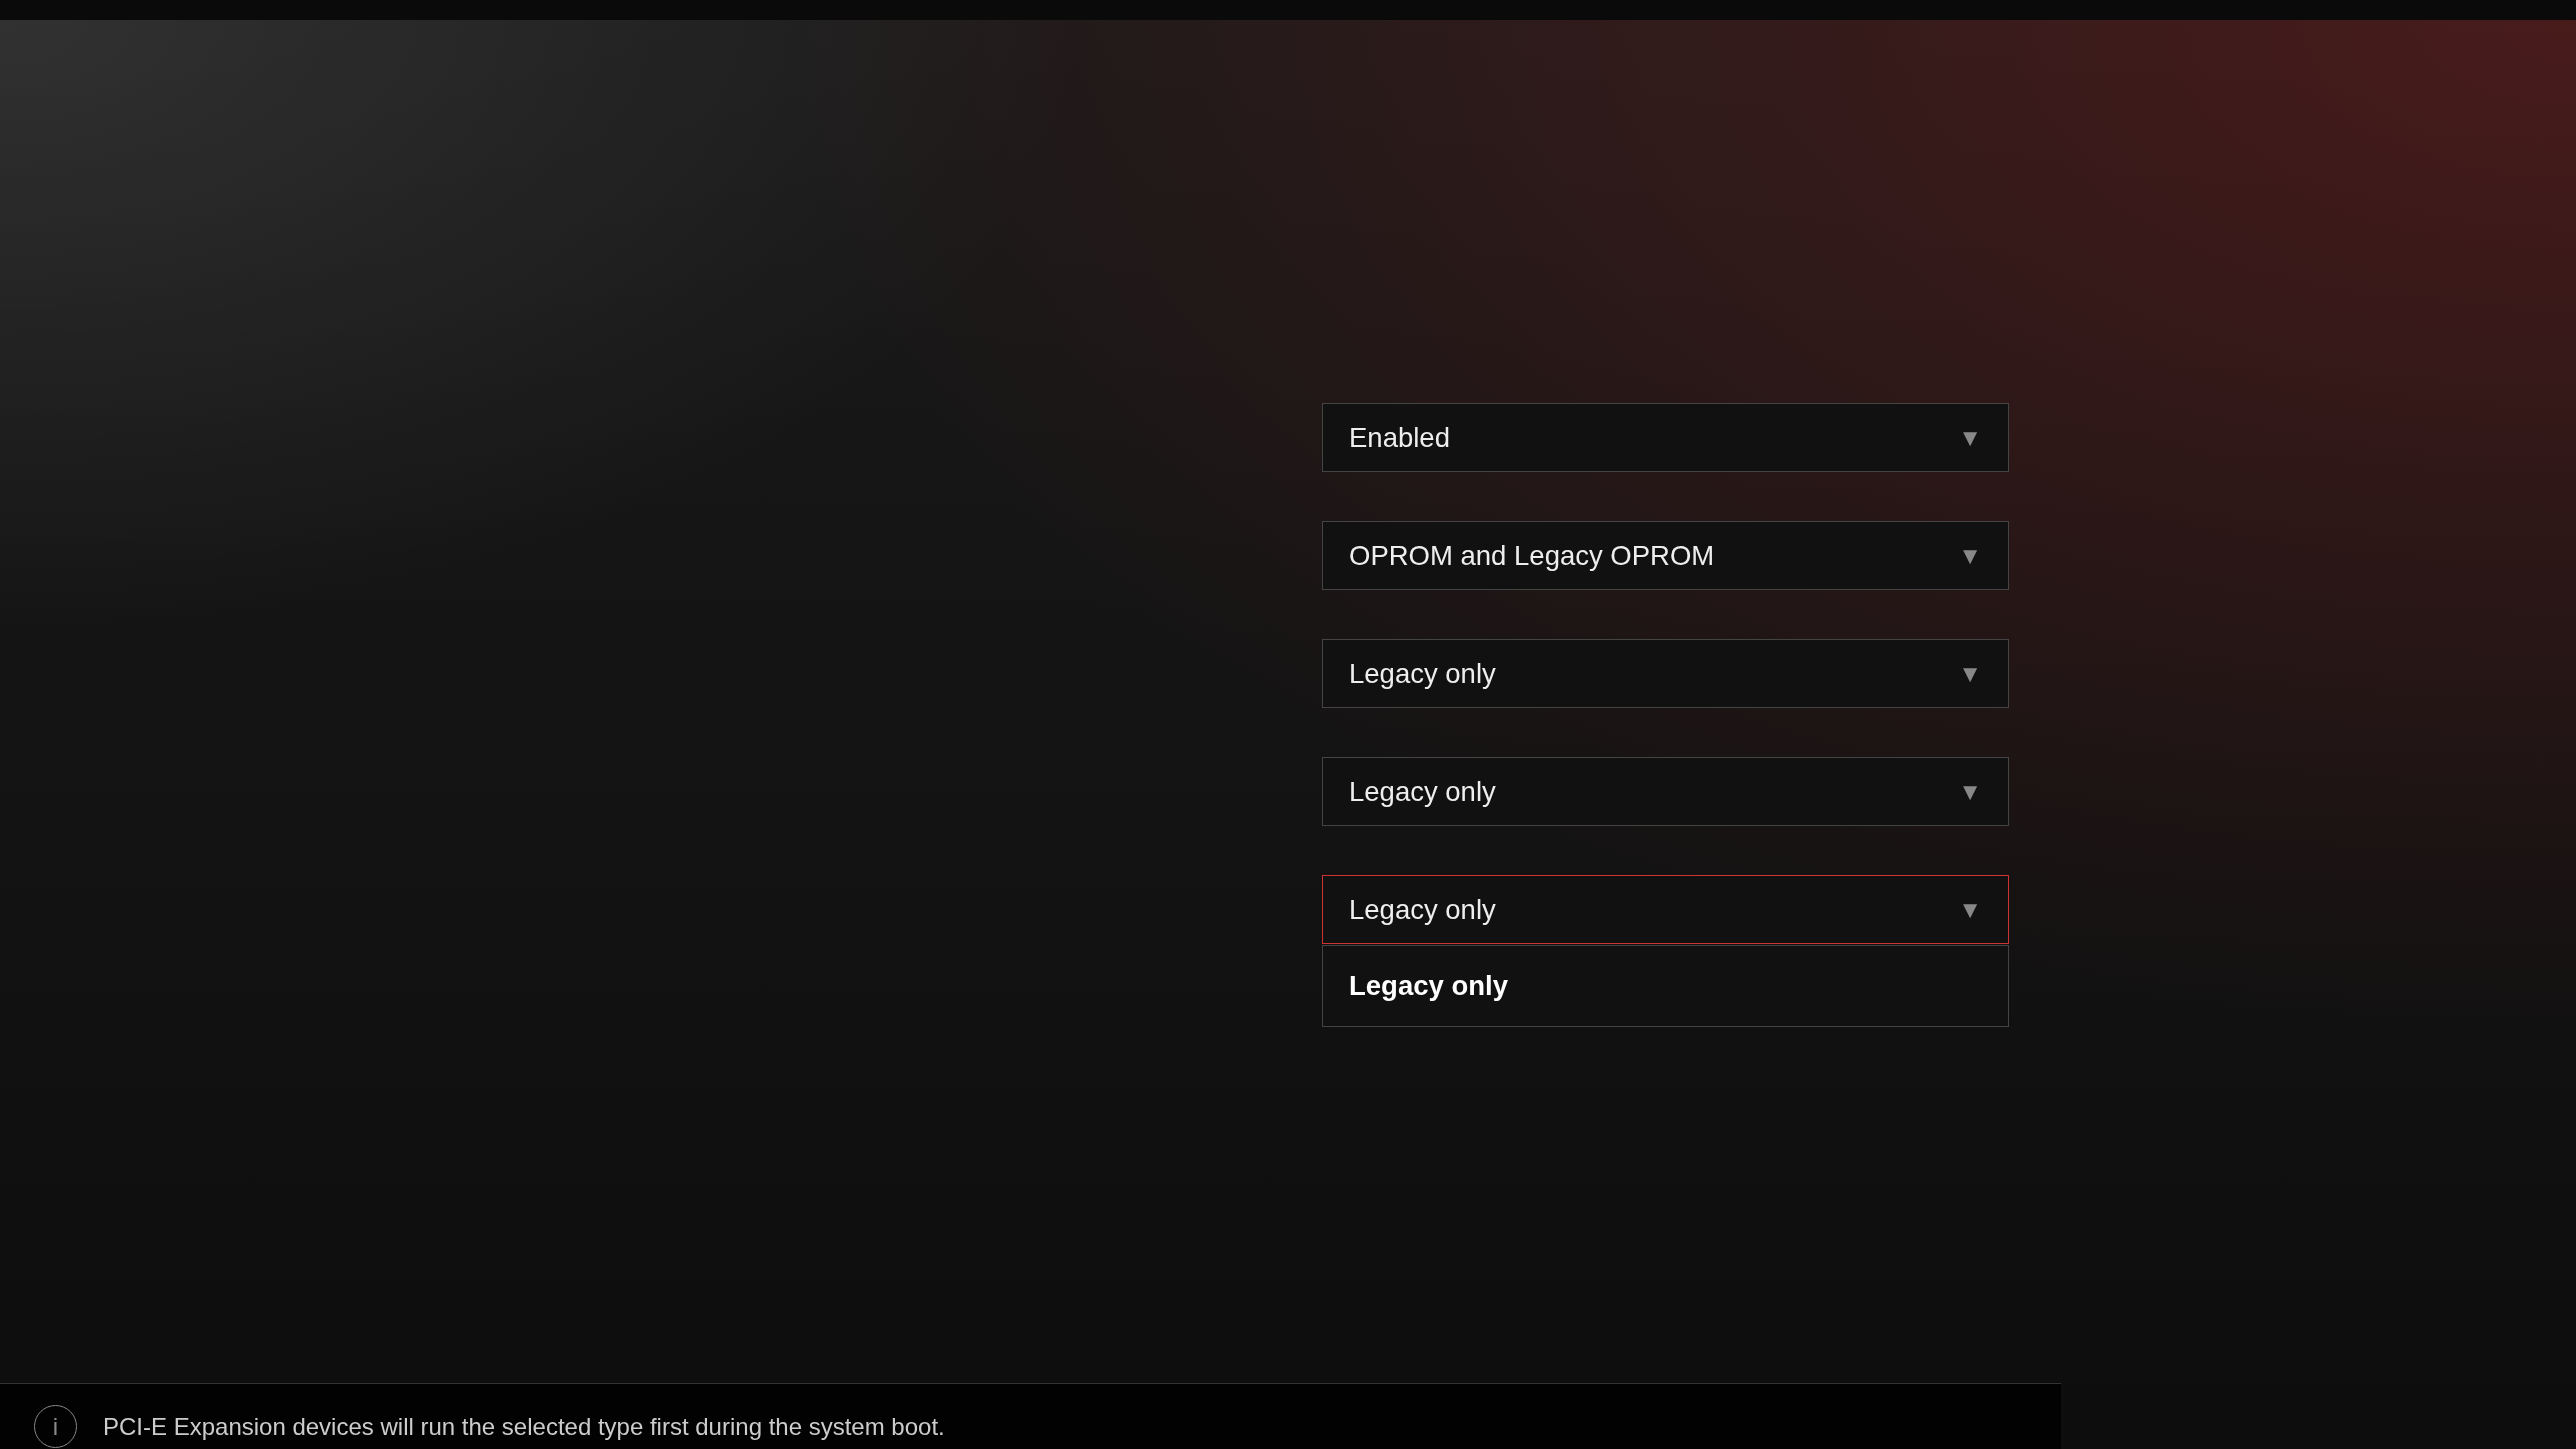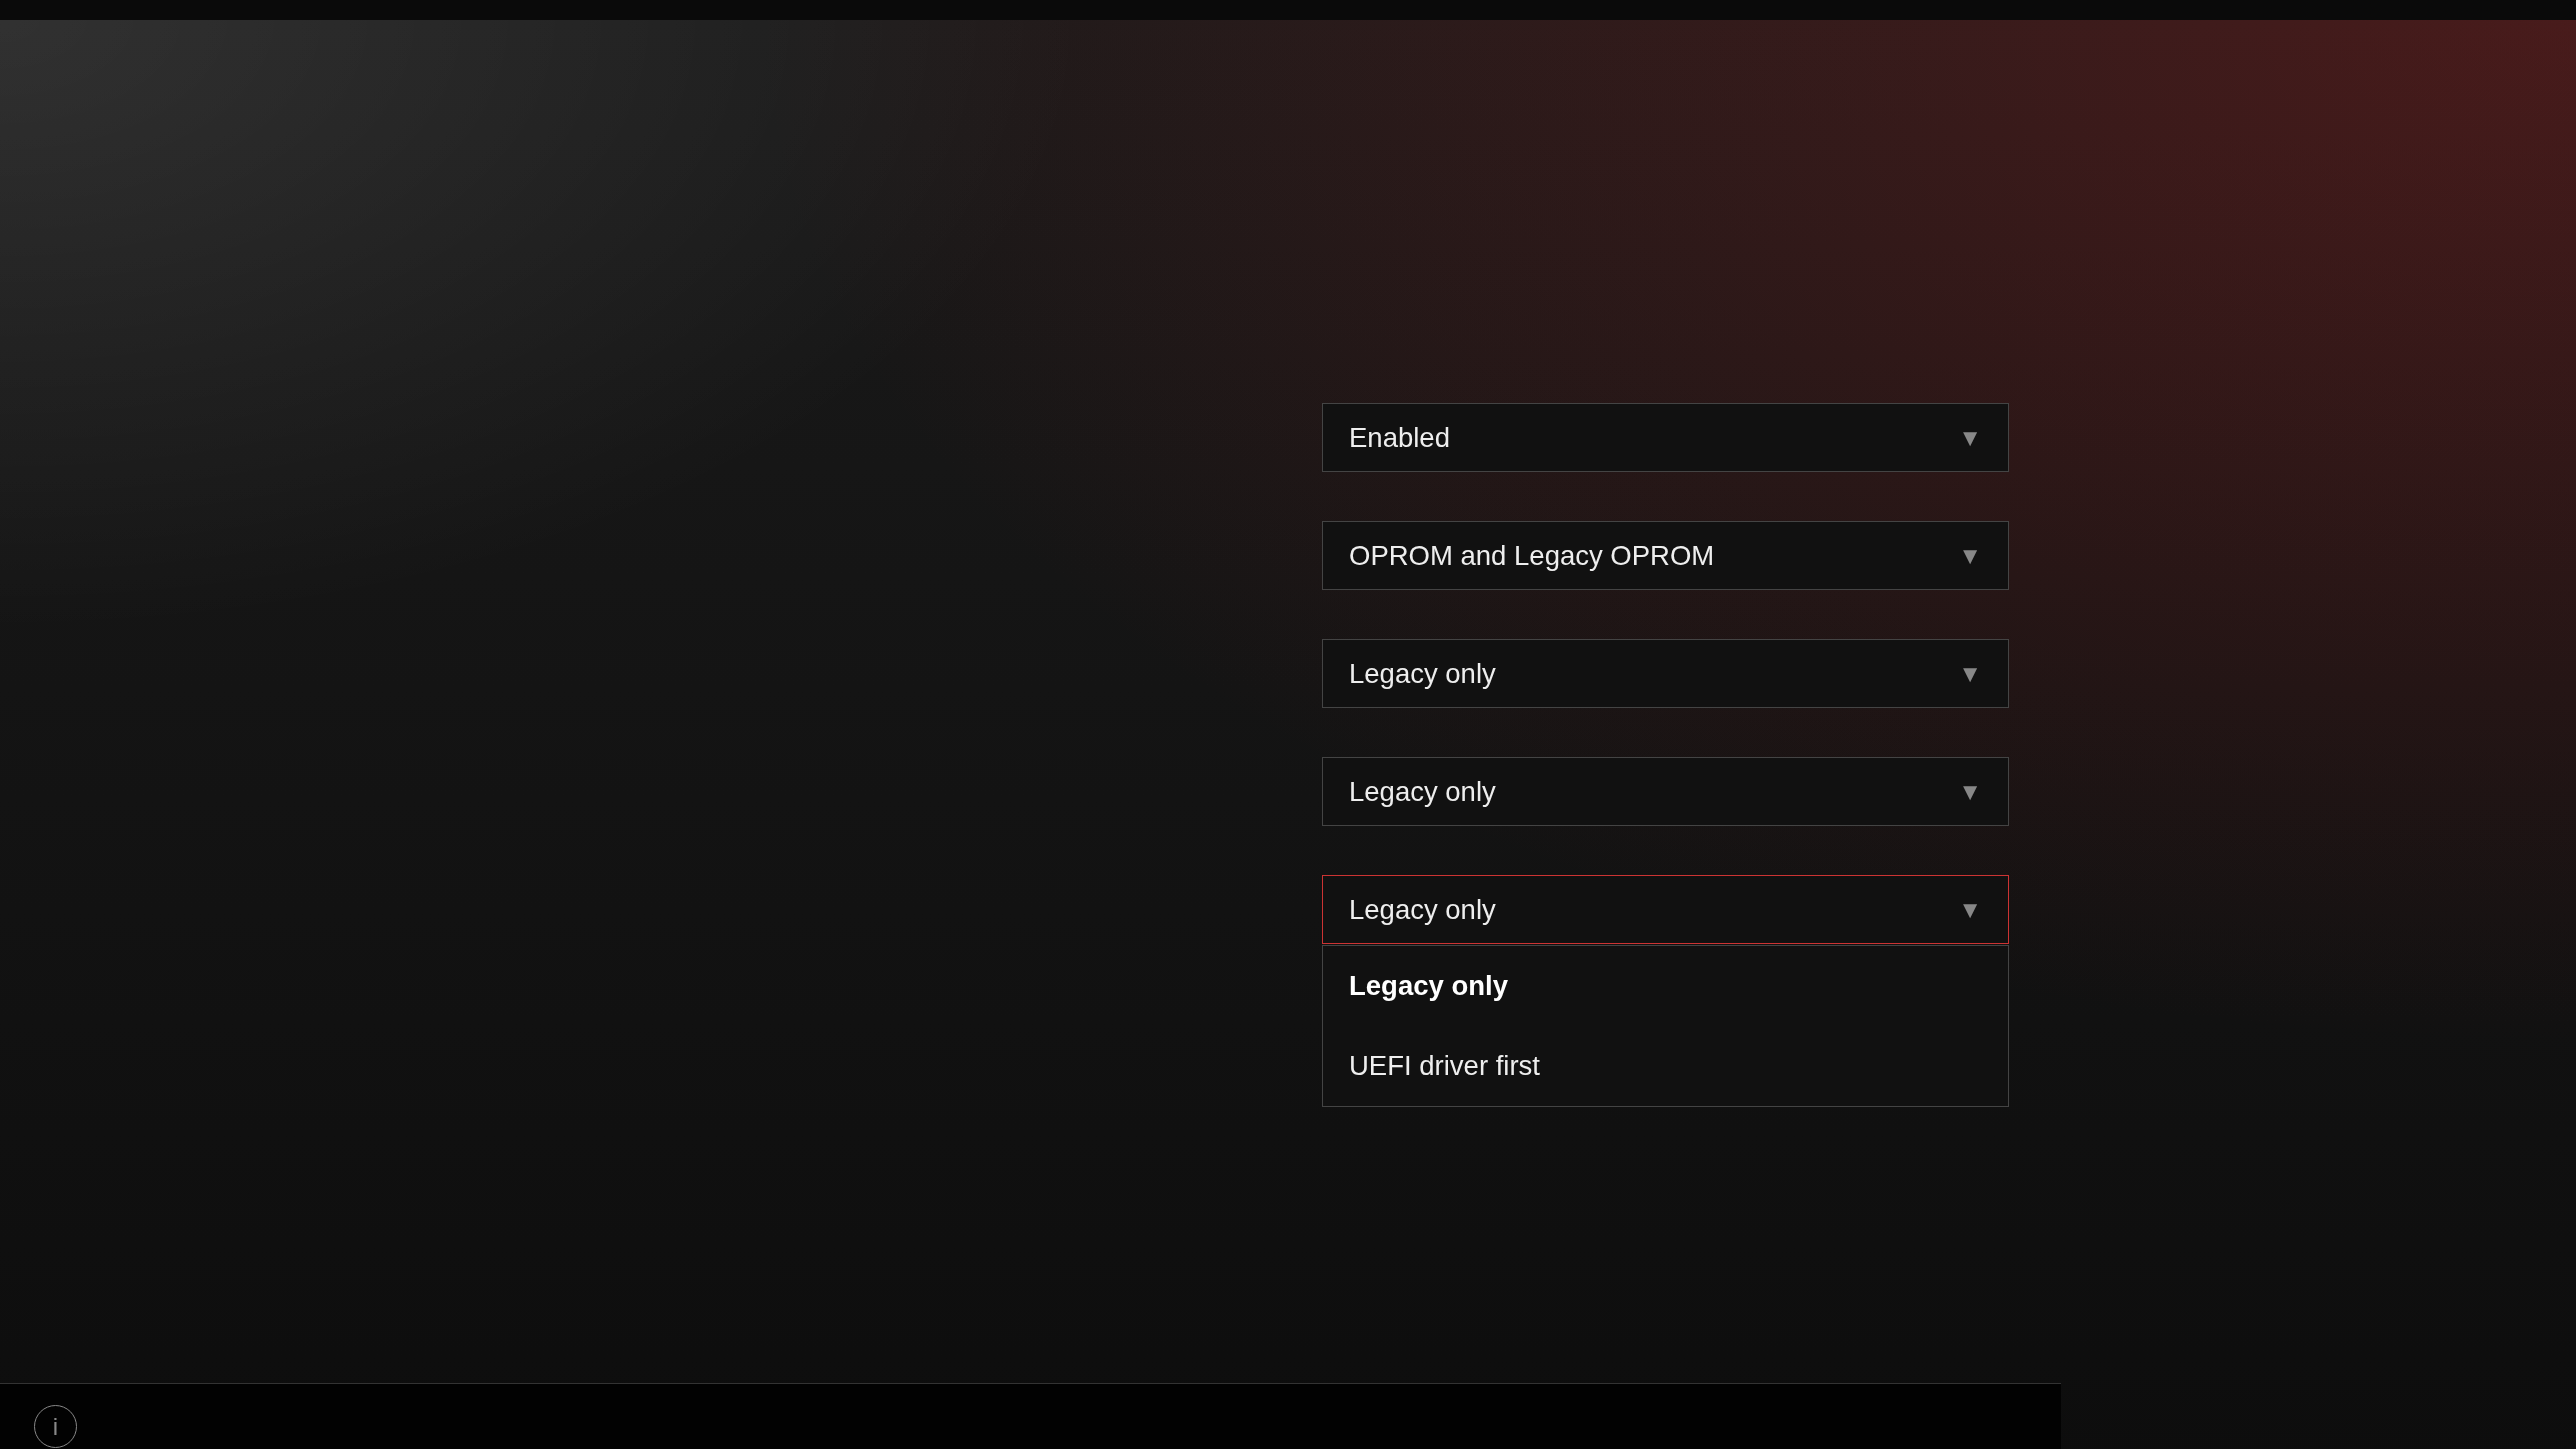--- a/index.html
+++ b/index.html
@@ -481,31 +481,29 @@
           <div class="setting-value-area">
             <div class="dropdown-box dropdown-open">
               <span class="dropdown-value">Legacy only</span>
               <span class="dropdown-arrow">▼</span>
             </div>
 
             <div class="dropdown-menu">
               <div class="dropdown-option selected">
                 <span>Legacy only</span>
               </div>
-              <div class="dropdown-option">
-                <span>UEFI driver first</span>
-              </div>
             </div>
           </div>
         </div>
 
       </div>
 
       <div class="info-bar">
         <div class="info-icon">i</div>
+        <span class="info-text">PCI-E Expansion devices will run the selected type first during the system boot.</span>
       </div>
 
     </div>
 
     <div class="right-panel">
 
       <div class="panel-header">
         <span class="panel-header-icon">🖥</span>
         <span class="panel-header-title">Hardwa...</span>
       </div>

